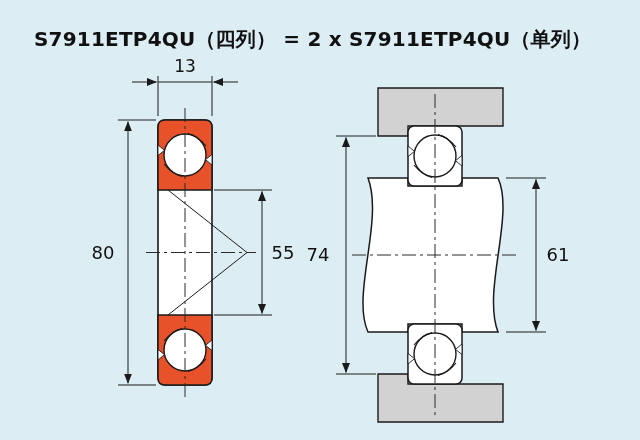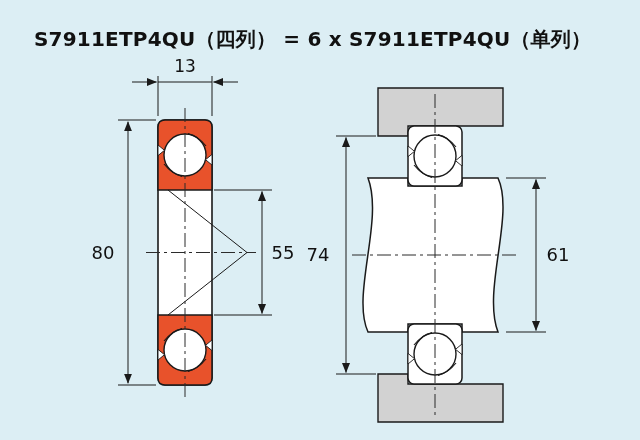--- a/index.html
+++ b/index.html
@@ -101,14 +101,14 @@
 
       <g>
         <path class="ext" d="M506,178 H546 M506,332 H546"></path>
         <line class="dim" x1="536" y1="255" x2="536" y2="179.5" marker-end="url(#arr)"></line>
         <line class="dim" x1="536" y1="255" x2="536" y2="330.5" marker-end="url(#arr)"></line>
         <text x="558" y="261" text-anchor="middle">61</text>
       </g>
     </g>
   </svg>
 
-  <div class="title">S7911ETP4QU（四列） = 6 x S7911ETP4QU（单列）</div>
+  <div class="title">S7911ETP4QU（四列） = 2 x S7911ETP4QU（单列）</div>
 </div>
 
 </body></html>

